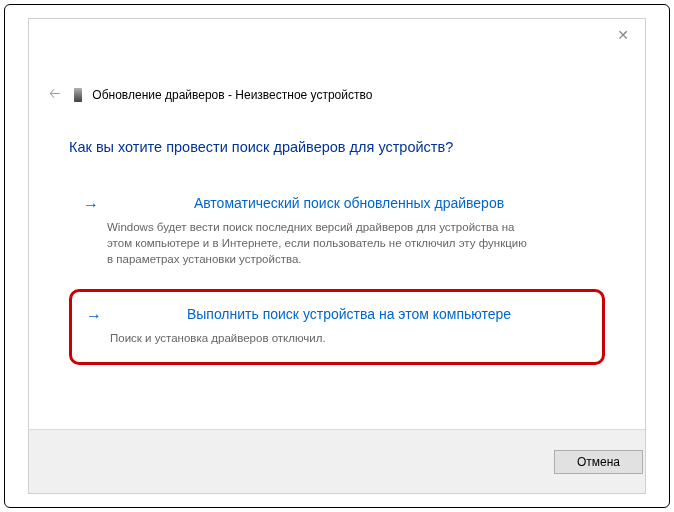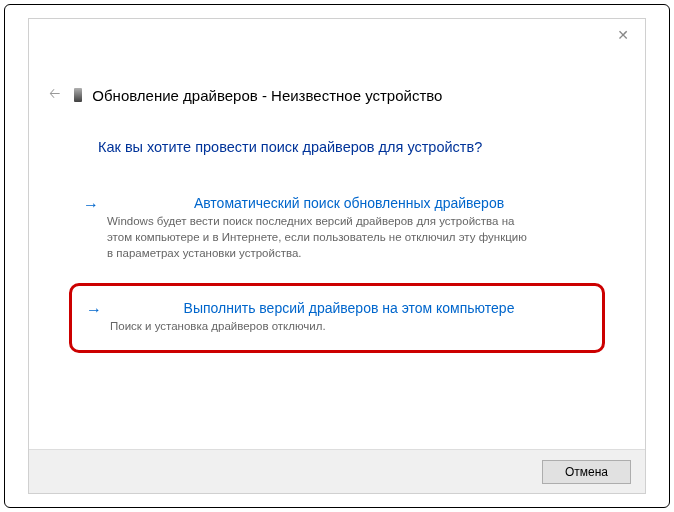--- a/index.html
+++ b/index.html
@@ -62,32 +62,31 @@
       padding: 2px 4px;
     }
     .device-icon {
       width: 8px;
       height: 14px;
       background: linear-gradient(#b0b0b0, #404040);
       border-radius: 1px;
       display: inline-block;
     }
     .header-text {
-      font-size: 15px;
+      font-size: 12px;
       color: #000;
     }
     .main {
       padding: 30px 40px 0 40px;
     }
     .heading {
       color: #003399;
       font-size: 14.5px;
       font-weight: normal;
       margin-bottom: 28px;
-      margin-left: 29px;
     }
     .option {
       display: flex;
       align-items: flex-start;
       gap: 8px;
       padding: 10px 14px 14px 14px;
       margin-bottom: 8px;
       cursor: pointer;
     }
     .option-arrow {
@@ -102,40 +101,40 @@
     .option-title {
       color: #0066cc;
       font-size: 14px;
       line-height: 20px;
       text-align: center;
     }
     .option-desc {
       color: #666;
       font-size: 11.5px;
       line-height: 16px;
-      margin-top: 0;
+      margin-top: 6px;
       max-width: 420px;
     }
     .highlighted {
       border: 3px solid #cc0000;
       border-radius: 10px;
       padding: 12px 14px 16px 14px;
     }
     .footer {
       position: absolute;
       bottom: 0;
       left: 0;
       right: 0;
-      height: 44px;
+      height: 64px;
       background: #f0f0f0;
       border-top: 1px solid #ddd;
       display: flex;
       justify-content: flex-end;
       align-items: center;
-      padding: 0 14px;
+      padding: 0 2px;
     }
     .cancel-btn {
       background: #e1e1e1;
       border: 1px solid #adadad;
       padding: 4px 22px;
       font-size: 12px;
       cursor: pointer;
       font-family: inherit;
     }
   </style>
@@ -163,21 +162,21 @@
       <span class="option-arrow">→</span>
       <div class="option-body">
         <div class="option-title">Автоматический поиск обновленных драйверов</div>
         <div class="option-desc">Windows будет вести поиск последних версий драйверов для устройства на этом компьютере и в Интернете, если пользователь не отключил эту функцию в параметрах установки устройства.</div>
       </div>
     </div>
 
     <div class="option highlighted">
       <span class="option-arrow">→</span>
       <div class="option-body">
-        <div class="option-title">Выполнить версий драйверов на этом компьютере</div>
+        <div class="option-title">Выполнить поиск устройства на этом компьютере</div>
         <div class="option-desc">Поиск и установка драйверов отключил.</div>
       </div>
     </div>
   </div>
 
   <div class="footer">
     <button class="cancel-btn">Отмена</button>
   </div>
 
 </div>

